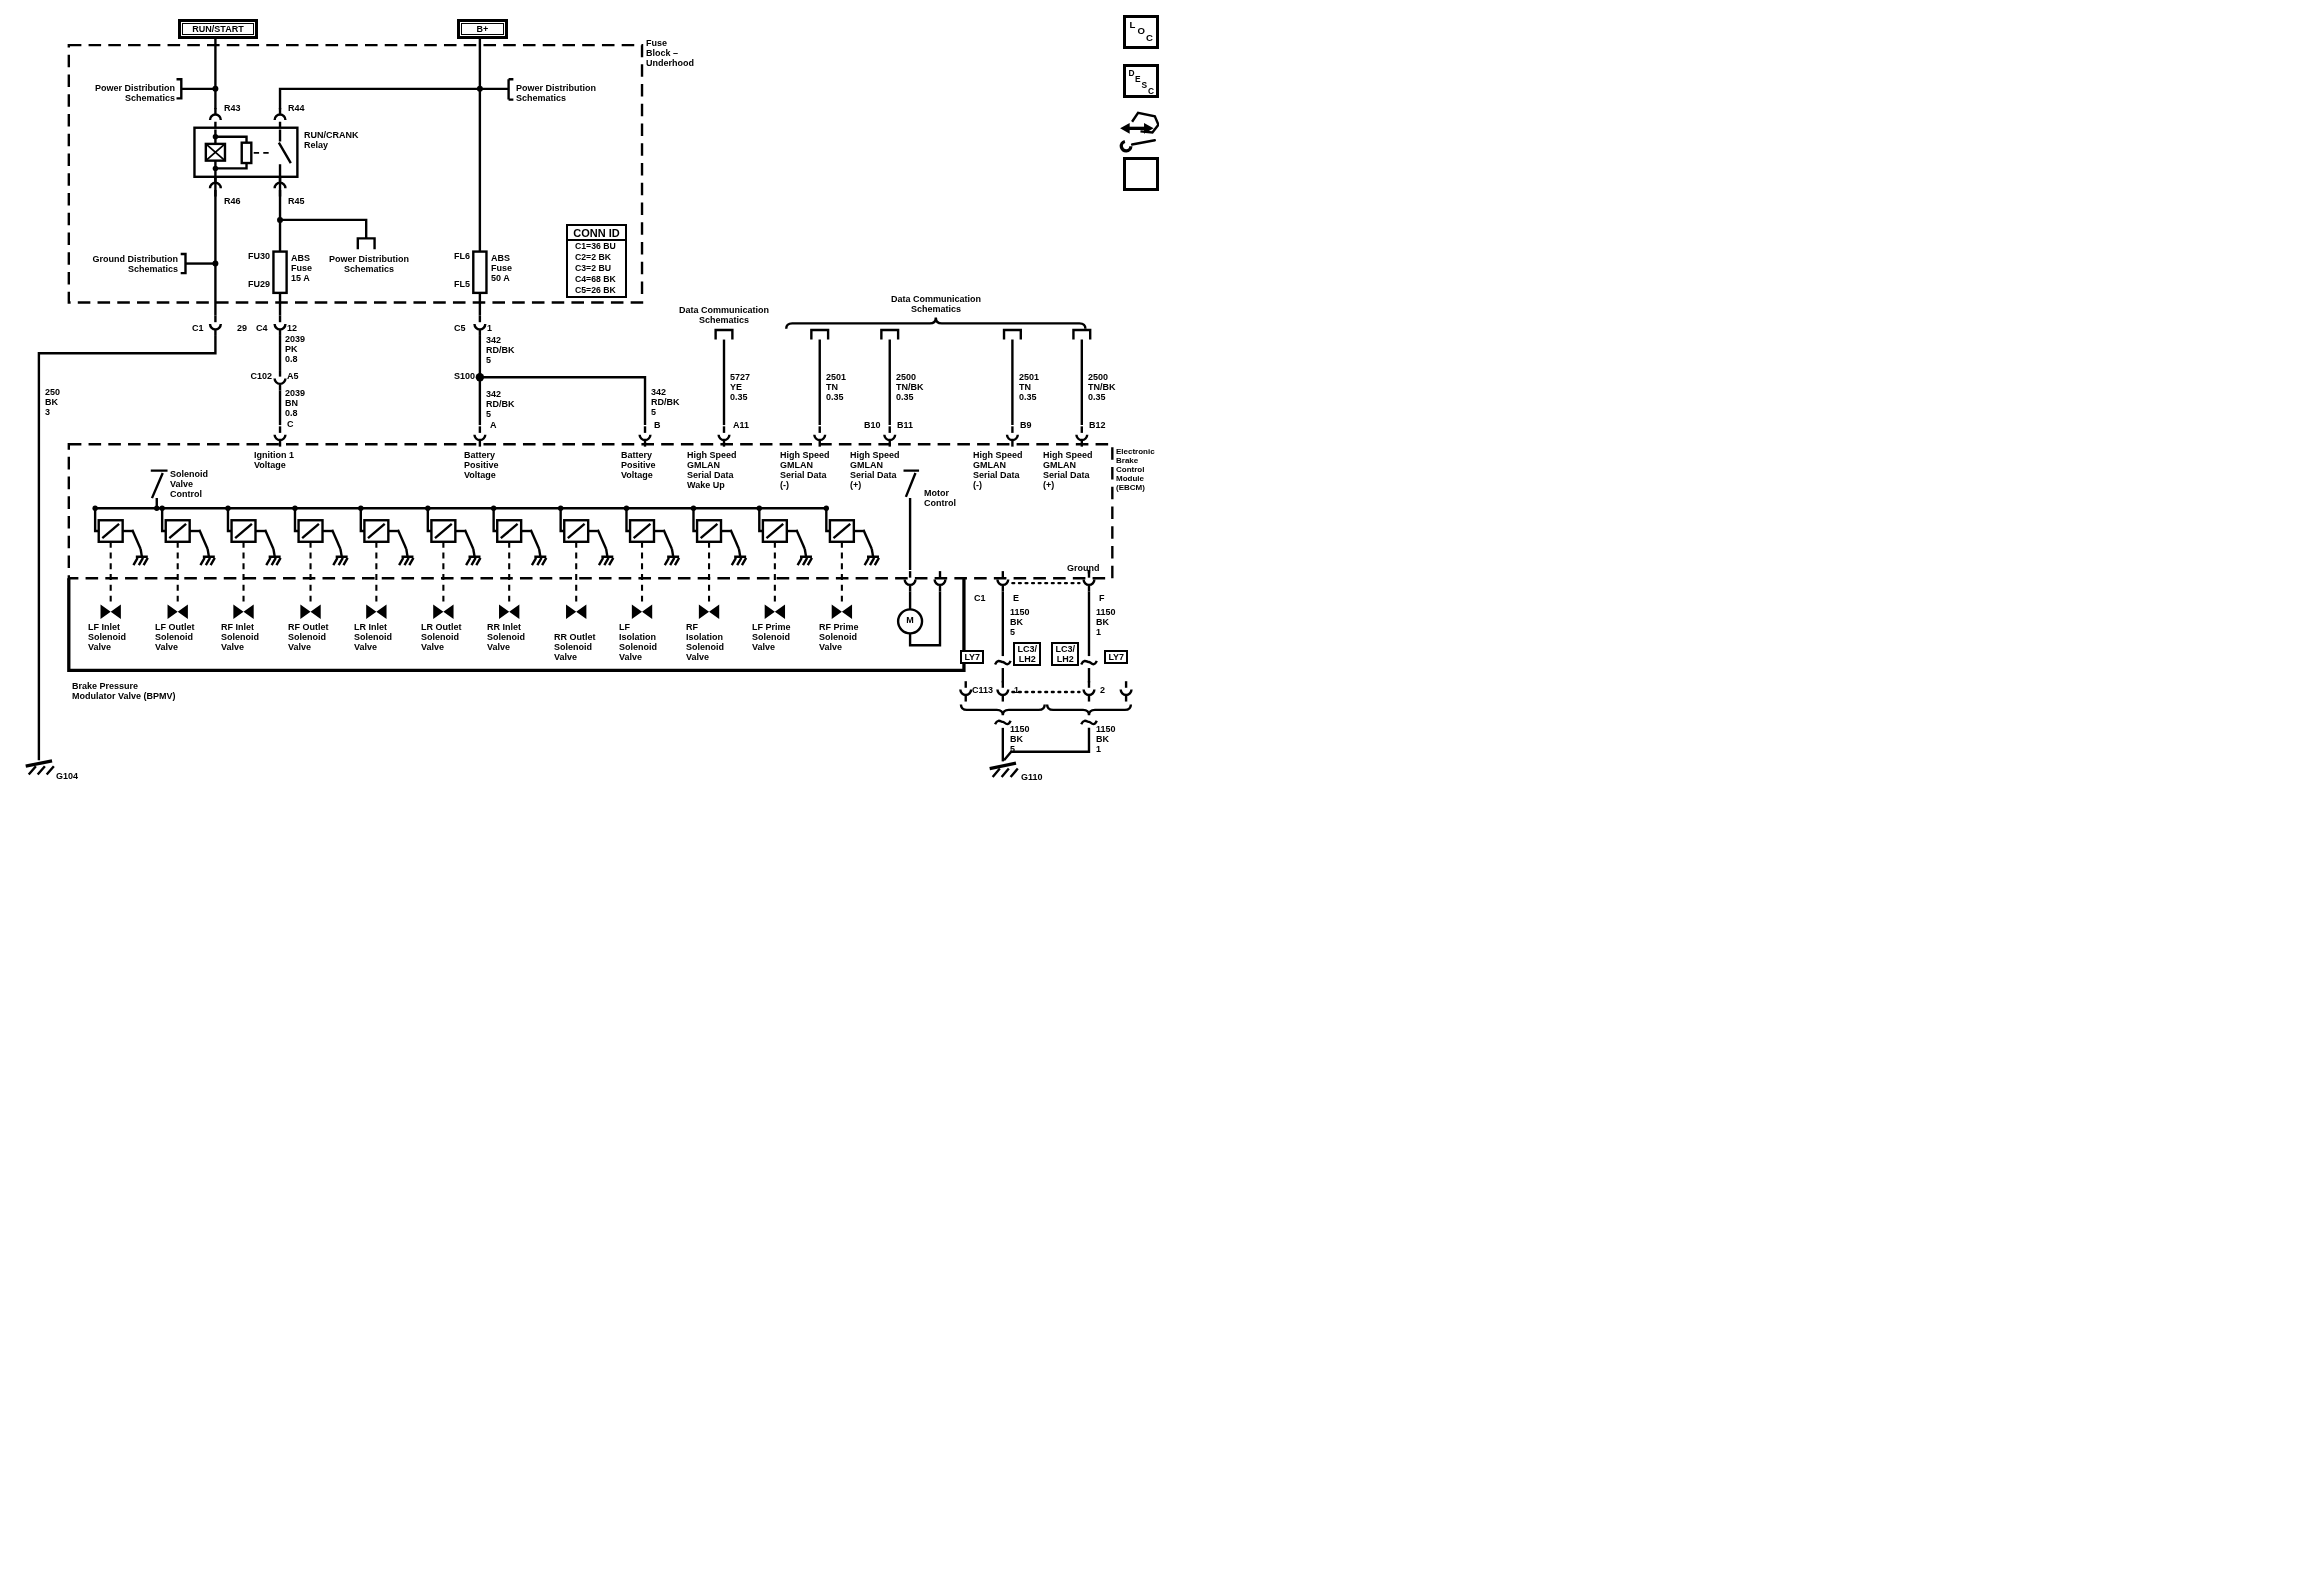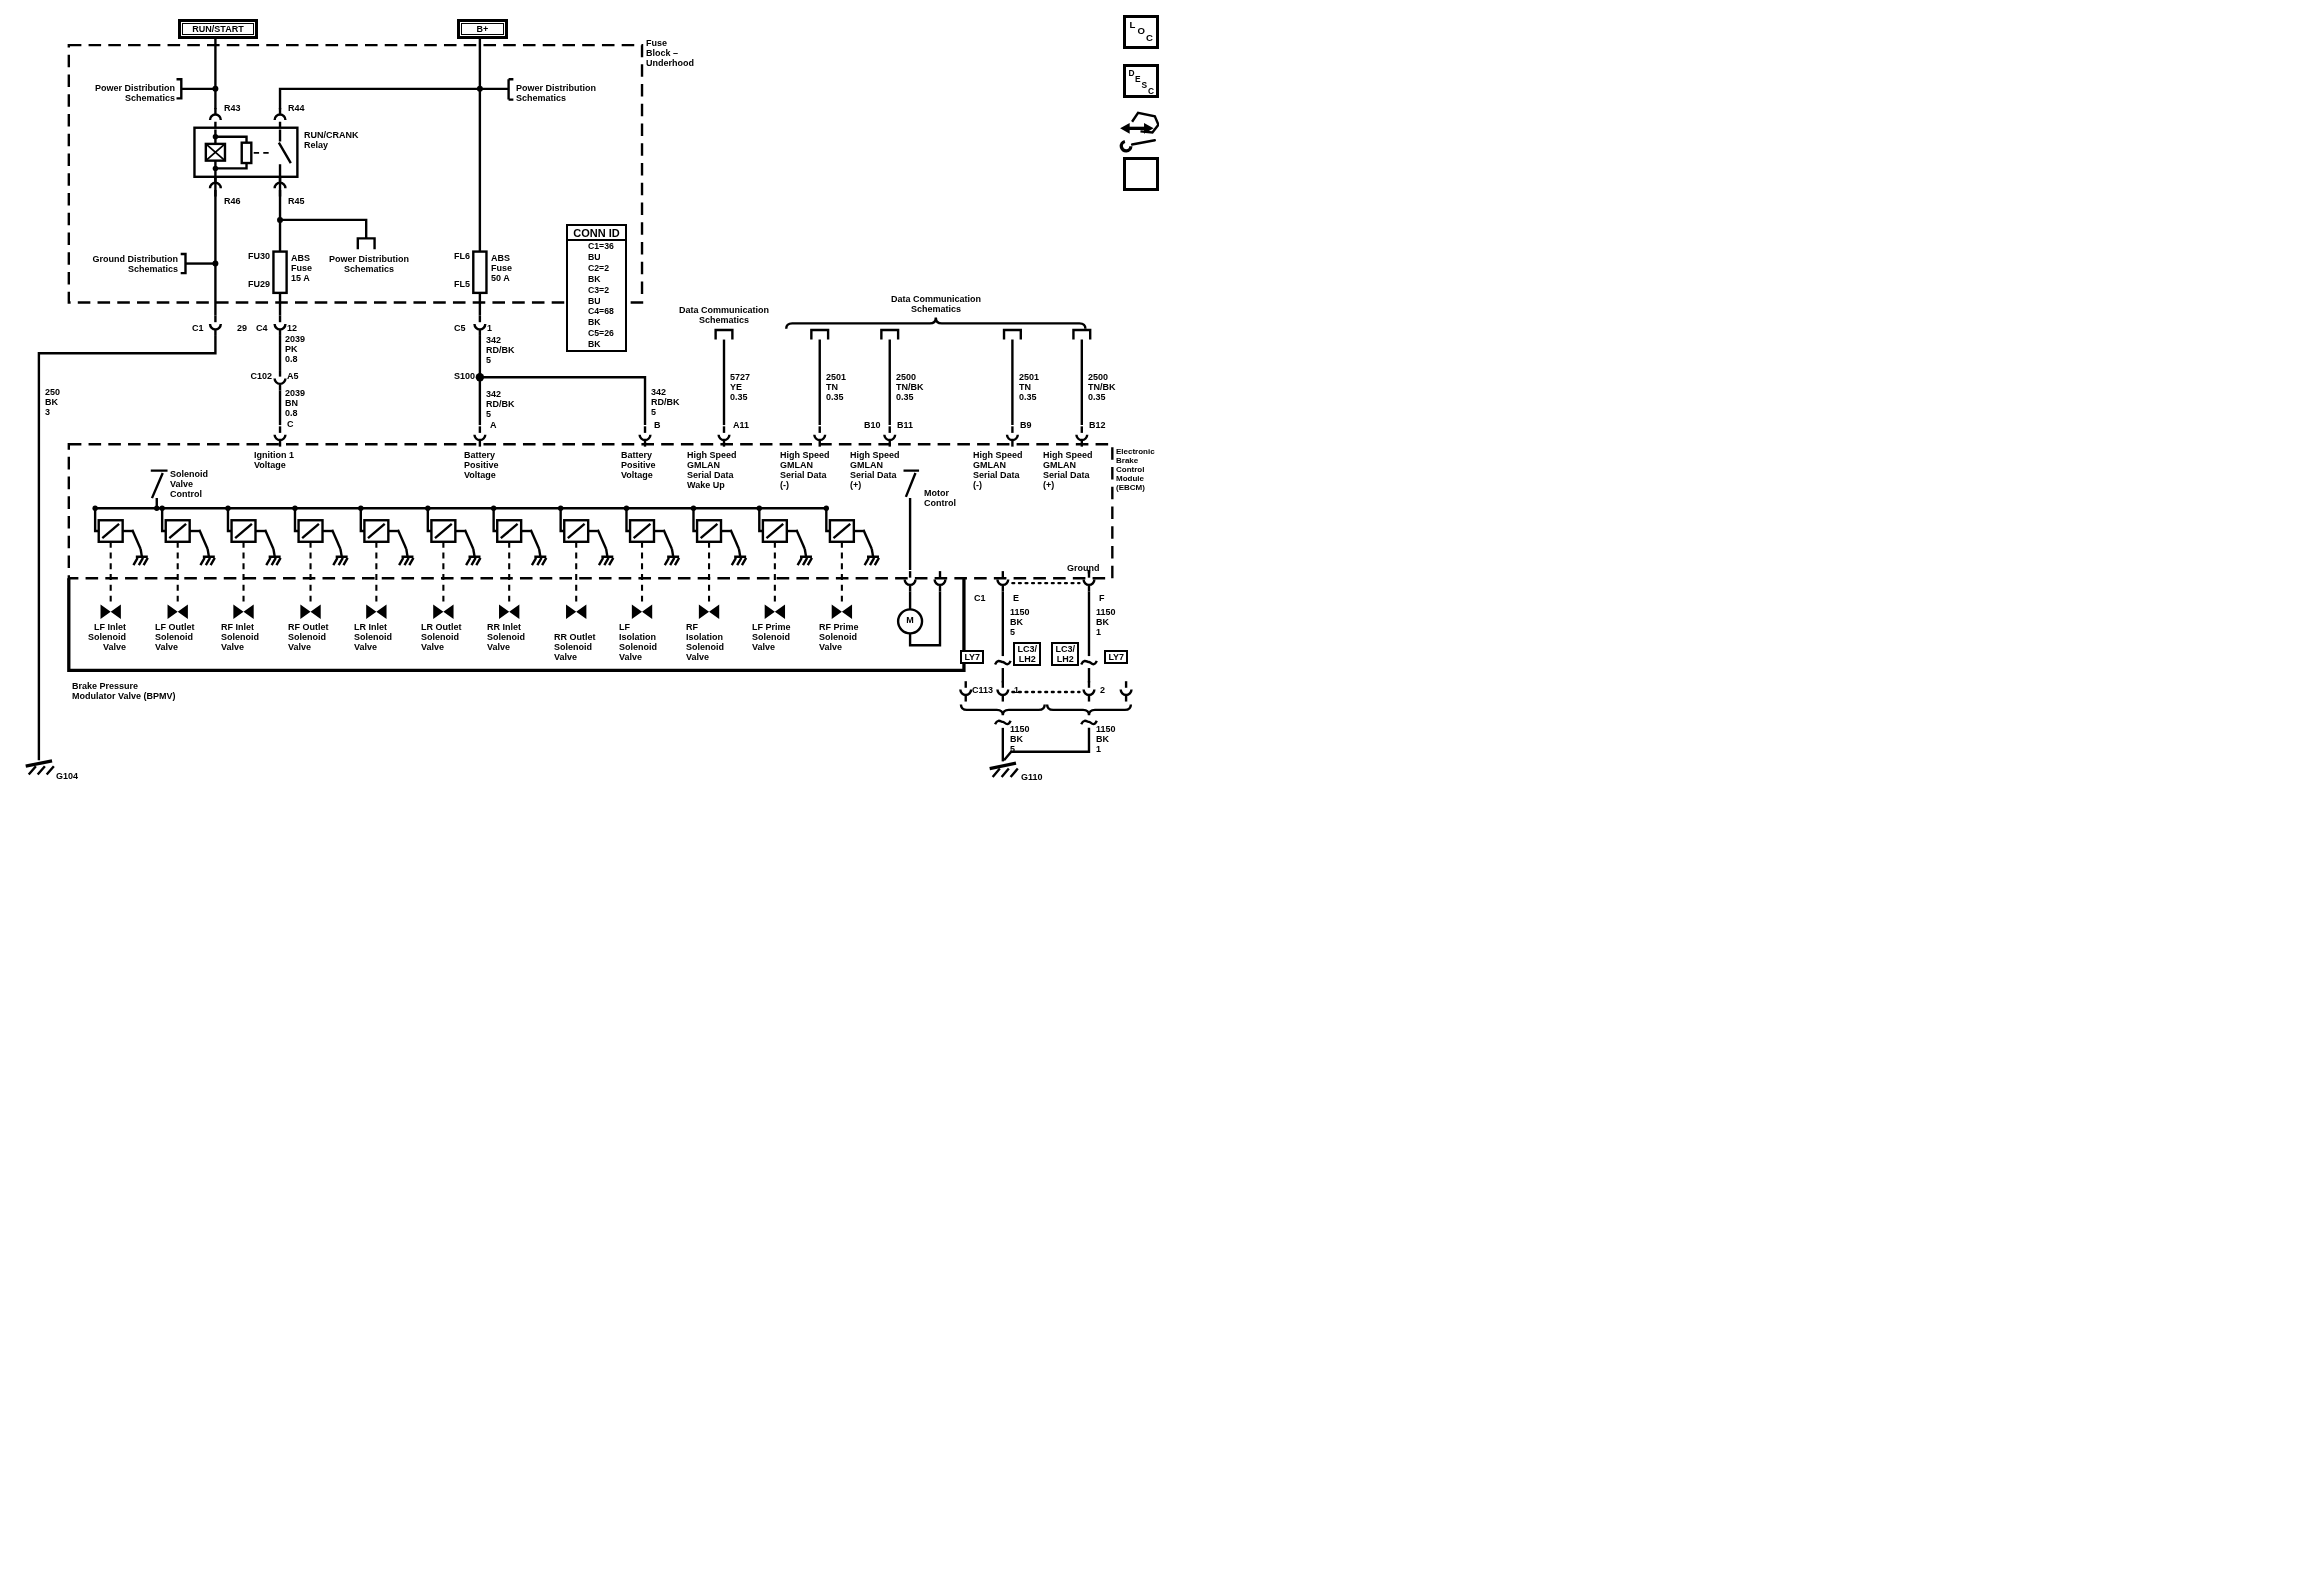--- a/index.html
+++ b/index.html
@@ -18,21 +18,21 @@
   .sm{font-size:8px;}
   .ctr{text-align:center;}
   .rt{text-align:right;}
   .bx{border:2.4px solid #000;padding:0 2.4px;text-align:center;background:#fff;}
   .srcbox{position:absolute;border:3.6px solid #000;background:#fff;}
   .srcbox .in{border:1.2px solid #000;margin:1.2px;padding:0 2.4px;text-align:center;
               font-weight:bold;font-size:9px;white-space:nowrap;}
   .connid{position:absolute;border:2.4px solid #000;background:#fff;}
   .connid .t{border-bottom:2.4px solid #000;text-align:center;font-weight:bold;
              font-size:11px;padding:0.6px 3px;}
-  .connid .r{font-weight:bold;font-size:8.7px;line-height:1.25;padding:0 20px;}
+  .connid .r{font-weight:bold;font-size:8.7px;line-height:1.25;padding:0 7px;}
   .ico{position:absolute;border:3px solid #000;background:#fff;}
   .ltr{position:absolute;font-weight:bold;}
 </style>
 </head>
 <body>
 
 <div id="page">
 
 <svg width="1159" height="785" viewBox="0 0 1937 1311">
   <defs>
@@ -339,21 +339,21 @@
 <div class="lbl" style="left:170px;top:469px;">Solenoid
 Valve
 Control</div>
 <div class="lbl" style="left:924px;top:488px;">Motor
 Control</div>
 <div class="lbl" style="left:1067px;top:563px;">Ground</div>
 
 <div class="lbl" style="left:72px;top:681px;">Brake Pressure
 Modulator Valve (BPMV)</div>
 <div class="lbl ctr" style="left:901px;top:615px;width:18px;">M</div>
-<div class="lbl" style="left:88px;top:622px;text-align:right;">LF Inlet
+<div class="lbl" style="left:88px;top:622px;">LF Inlet
 Solenoid
 Valve</div>
 <div class="lbl" style="left:155px;top:622px;">LF Outlet
 Solenoid
 Valve</div>
 <div class="lbl" style="left:221px;top:622px;">RF Inlet
 Solenoid
 Valve</div>
 <div class="lbl" style="left:288px;top:622px;">RF Outlet
 Solenoid

